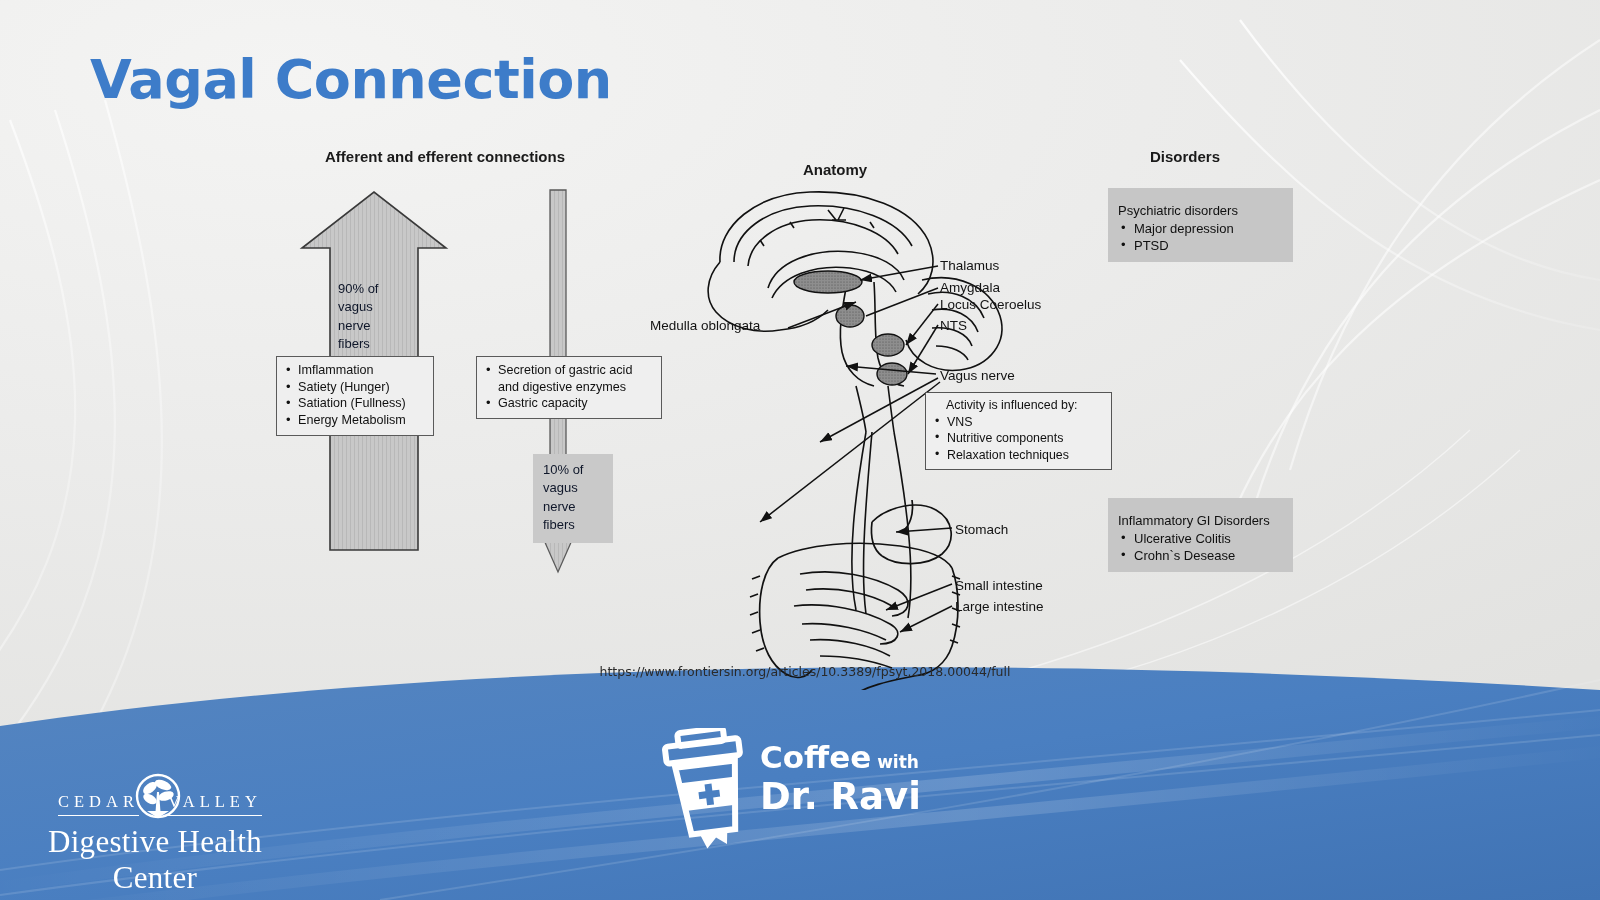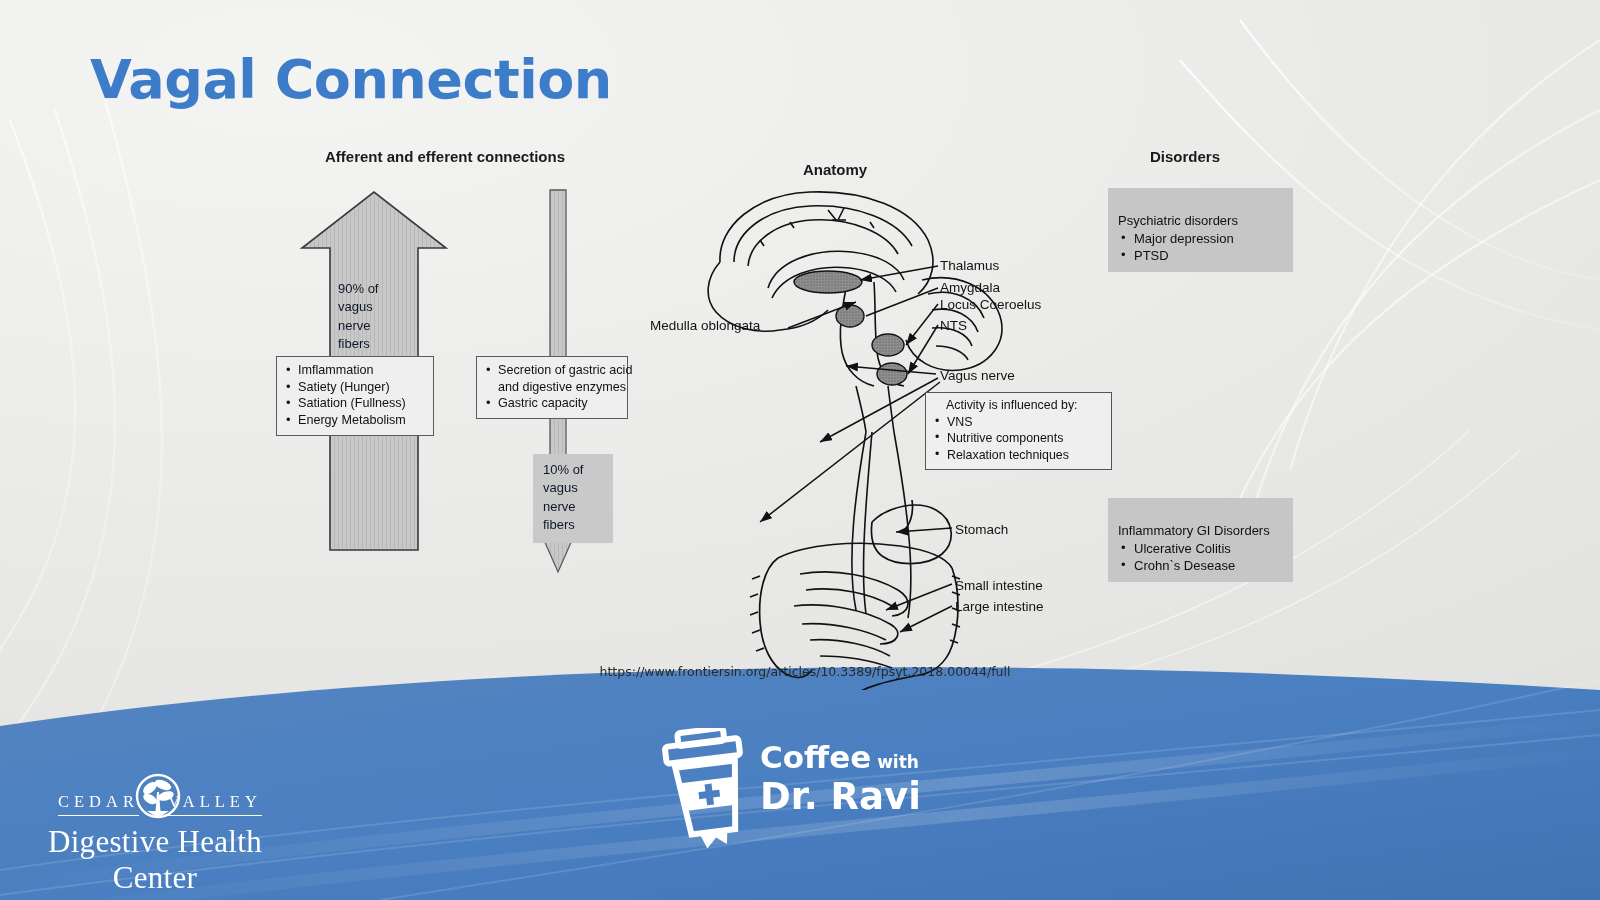--- a/index.html
+++ b/index.html
@@ -54,21 +54,21 @@
     font-size:12.6px;color:#111;line-height:1.33;
     padding:5px 8px 6px 6px;box-sizing:border-box;
   }
   .bulletbox ul{margin:0;padding:0 0 0 15px;list-style:none;}
   .bulletbox li{position:relative;white-space:nowrap;}
   .bulletbox li::before{
     content:"•";position:absolute;left:-12px;top:-1px;font-size:13px;
   }
   .bulletbox li.cont::before{content:"";}
   .box-afferent{left:26px;top:216px;width:158px;}
-  .box-efferent{left:226px;top:216px;width:152px;}
+  .box-efferent{left:226px;top:216px;width:186px;}
 
   
   .anatomy{position:absolute;left:410px;top:30px;width:420px;height:520px;}
   .ana-label{
     position:absolute;font-size:13.5px;color:#131313;white-space:nowrap;
   }
   .l-thalamus{left:280px;top:88px;}
   .l-amygdala{left:280px;top:110px;}
   .l-locus{left:280px;top:127px;}
   .l-nts{left:280px;top:148px;}
@@ -87,21 +87,21 @@
   .infl-box .hdr{padding-left:14px;font-weight:normal;}
   .infl-box ul{margin:0;padding:0 0 0 15px;list-style:none;}
   .infl-box li{position:relative;white-space:nowrap;}
   .infl-box li::before{content:"•";position:absolute;left:-12px;top:-1px;}
 
   
   .dis-box{
     position:absolute;
     background:#c6c6c6;
     font-size:13px;color:#101010;line-height:1.36;
-    padding:24px 10px 7px 10px;box-sizing:border-box;
+    padding:14px 10px 7px 10px;box-sizing:border-box;
   }
   .dis-box ul{margin:0;padding:0 0 0 16px;list-style:none;}
   .dis-box li{position:relative;white-space:nowrap;}
   .dis-box li::before{content:"•";position:absolute;left:-13px;top:-1px;}
   .dis-psych{left:858px;top:48px;width:185px;}
   .dis-gi{left:858px;top:358px;width:185px;}
 
   .source{
     position:absolute;left:0;top:524px;width:1110px;text-align:center;
     font-size:12.5px;color:#2a2a2a;

